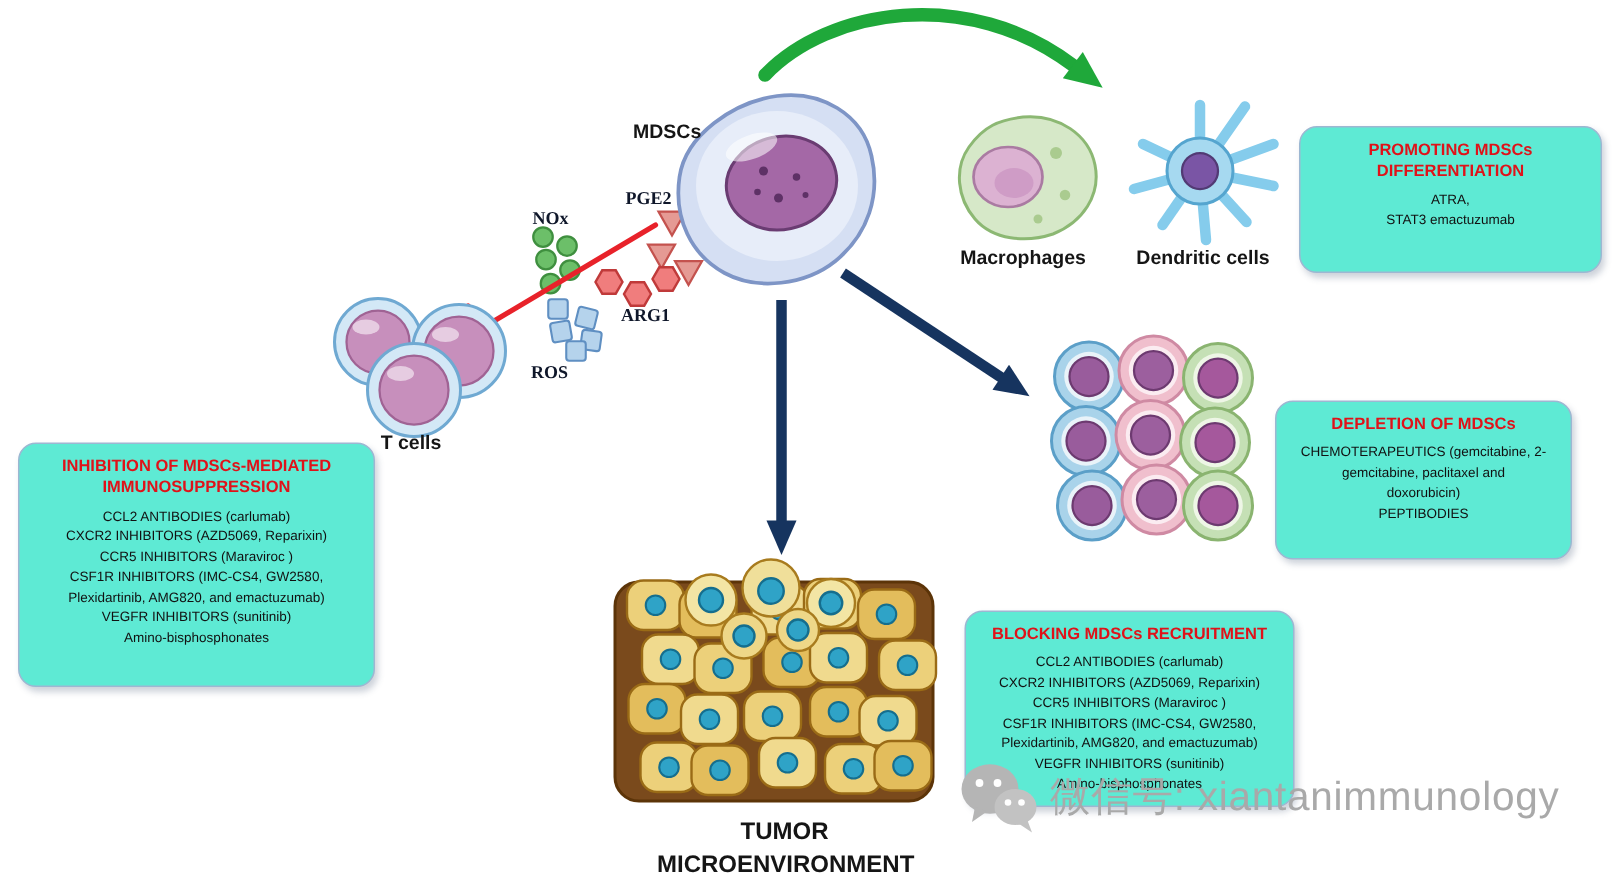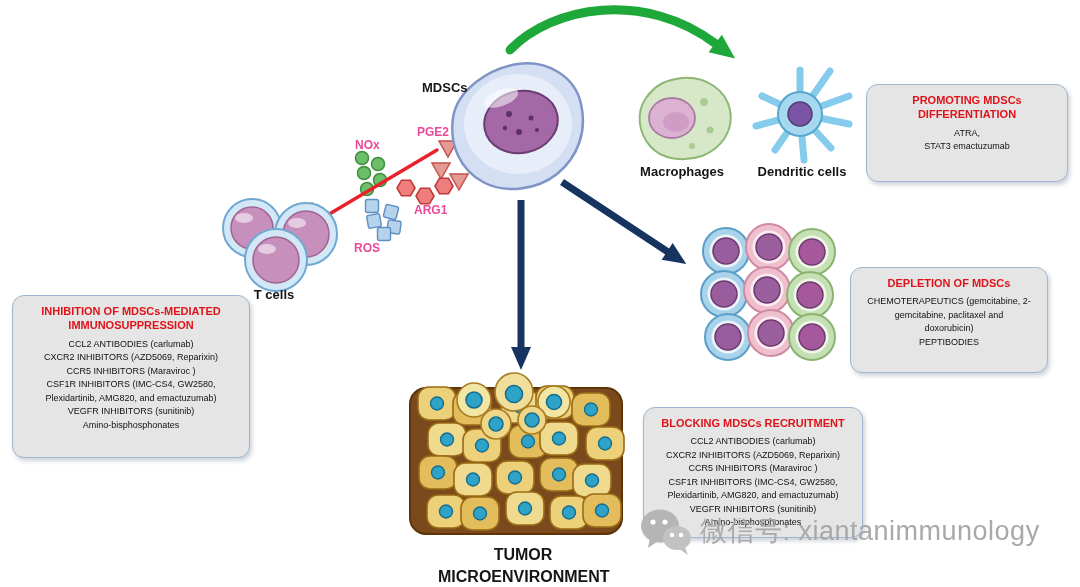--- a/index.html
+++ b/index.html
@@ -1,21 +1,21 @@
 <!DOCTYPE html>
 <html><head>
 <meta charset="utf-8">
 <style>
   * { margin:0; padding:0; box-sizing:border-box; }
   html,body { background:#ffffff; font-family:"Liberation Sans", sans-serif; }
   .canvas { position:relative; width:1080px; height:587px; background:#fff; overflow:hidden;border-radius:28px; }
   svg.layer { position:absolute; }
   .cell-label { position:absolute; z-index:3; font-weight:bold; font-size:13px; color:#151515; text-align:center; }
-  .mol-label { position:absolute; z-index:3; font-weight:bold; font-size:12px; color:#ec4899; }
-  .info-box { position:absolute; z-index:4; background:#e5e5e5; border:1.5px solid #9db7d2; border-radius:12px;
+  .mol-label { position:absolute; z-index:3; font-weight:bold; font-size:12px; color:#0f172a;font-family:Liberation Serif, serif; }
+  .info-box { position:absolute; z-index:4; background:#5eead4; border:1.5px solid #9db7d2; border-radius:12px;
               padding:8px 6px 6px 6px; text-align:center; box-shadow:2px 3px 4px rgba(60,80,110,.25); }
   .box-title { color:#e01219; font-weight:bold; font-size:11px; line-height:1.3; margin-bottom:5px; }
   .box-line { font-size:9px; line-height:1.5; color:#111; }
   .tumor-label { position:absolute; z-index:3; font-weight:bold; font-size:16px; line-height:1.4;
                  color:#151515; text-align:center; }
   .watermark { position:absolute; z-index:6; display:flex; align-items:center; gap:6px; }
   .watermark-text { font-size:27px; color:#a9a9a9; letter-spacing:.5px; white-space:nowrap; }
 </style>
 </head>
 <body>

